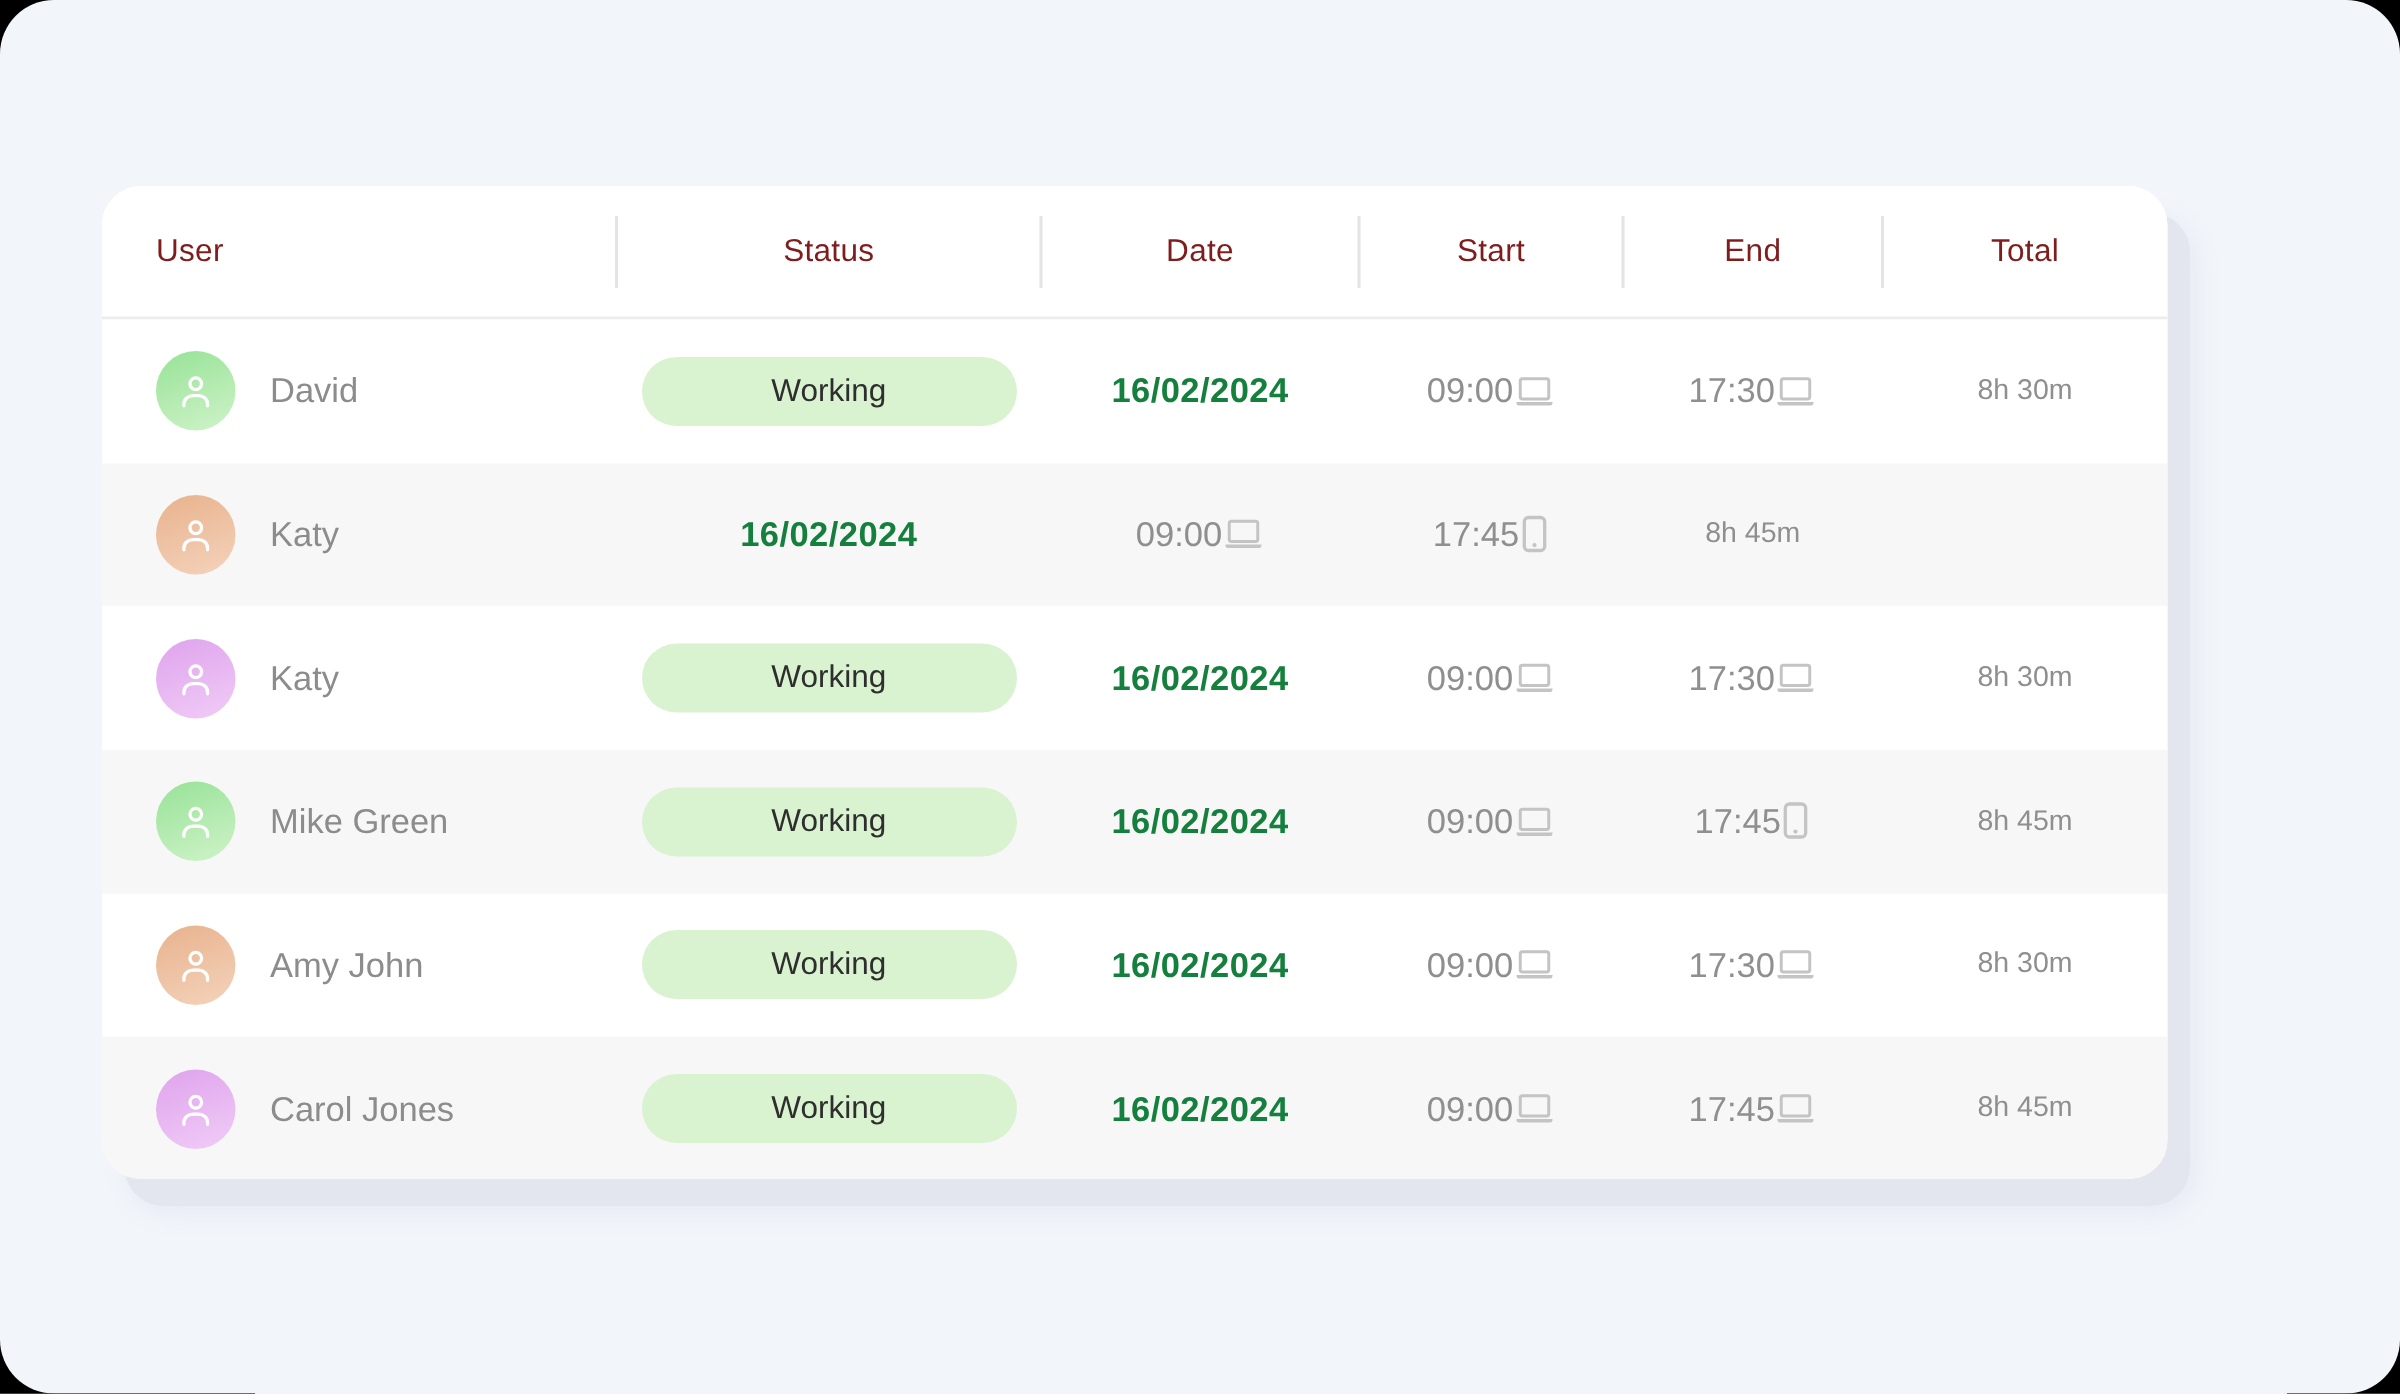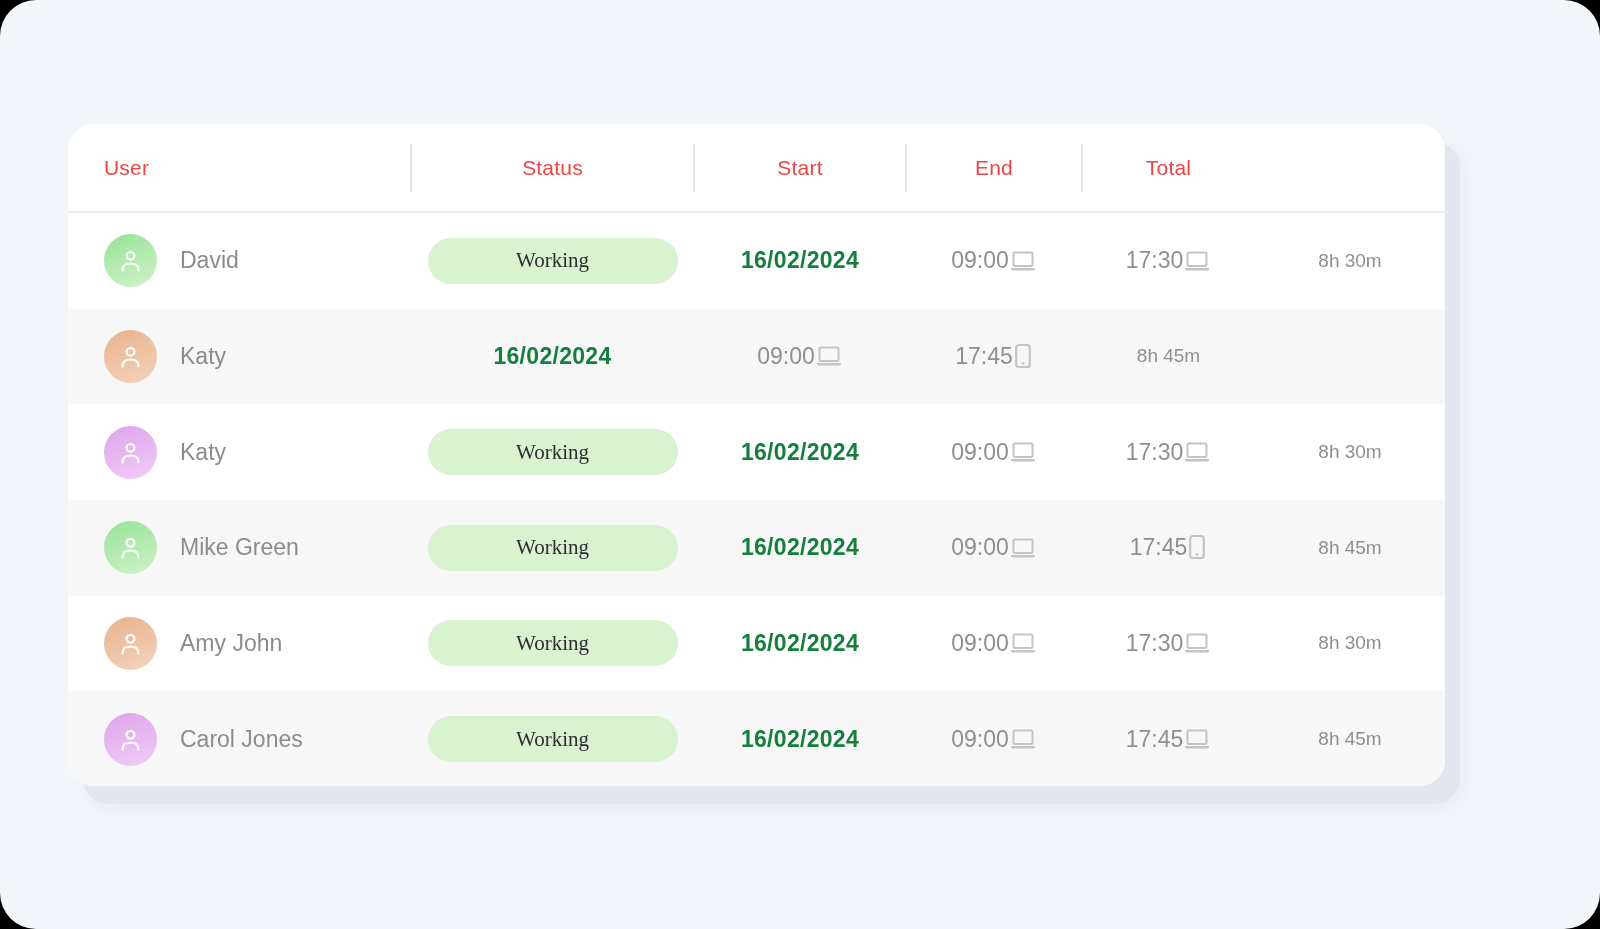--- a/index.html
+++ b/index.html
@@ -12,21 +12,21 @@
     position:absolute;left:68px;top:124px;width:1377px;height:662px;
     background:#ffffff;border-radius:26px;overflow:hidden;
     box-shadow:15px 18px 0 #e3e6ee, 18px 22px 18px rgba(150,160,180,0.12);
   }
   .thead{
     display:grid;grid-template-columns:343px 283px 212px 176px 173px 190px;
     height:87px;align-items:center;border-bottom:2px solid #ececec;
     background:#ffffff;
   }
   .thead .hcell{
-    position:relative;text-align:center;color:#ef4444;font-size:21px;
+    position:relative;text-align:center;color:#7f1d1d;font-size:21px;
     font-weight:500;letter-spacing:0.2px;height:100%;
     display:flex;align-items:center;justify-content:center;
   }
   .thead .hcell.first{justify-content:flex-start;padding-left:36px;}
   .thead .hcell + .hcell::before{
     content:"";position:absolute;left:-1px;top:50%;transform:translateY(-50%);
     width:2px;height:48px;background:#e4e4e4;
   }
   .tbody{display:block;}
   .row{
@@ -42,40 +42,41 @@
   }
   .av-green{background:linear-gradient(160deg,#97e297,#cff3c8);}
   .av-orange{background:linear-gradient(160deg,#e8b28d,#f4d3bb);}
   .av-purple{background:linear-gradient(160deg,#dfa3ec,#f0ccf7);}
   .name{color:#8c8c8c;font-size:23px;}
   .badge{
     width:250px;height:46px;border-radius:23px;
     display:flex;align-items:center;justify-content:center;
     font-size:21px;font-weight:500;color:#2e2e2e;
   }
-  .b-working{background:#d9f2cf;font-family:Liberation Serif, serif;}
+  .b-working{background:#d9f2cf;}
   .b-break{background:#d8d5f2;}
   .date{color:#15803d;font-size:23px;font-weight:700;letter-spacing:0.3px;}
   .time{color:#8f8f8f;font-size:23px;}
   .total{color:#8f8f8f;font-size:19px;}
   .cell.timecell{}
   .device{display:inline-flex;align-items:center;}
   .device .icon-laptop,.device .icon-phone{display:none;}
   .device.laptop .icon-laptop{display:inline;}
   .device.phone .icon-phone{display:inline;}
 </style>
 </head>
 <body>
 
 <div class="screen">
   <div class="card">
 
     <div class="thead">
       <div class="hcell first">User</div>
       <div class="hcell">Status</div>
+      <div class="hcell">Date</div>
       <div class="hcell">Start</div>
       <div class="hcell">End</div>
       <div class="hcell">Total</div>
     </div>
 
     <div class="tbody">
 
       <div class="row">
         <div class="cell user">
           <span class="avatar av-green">

